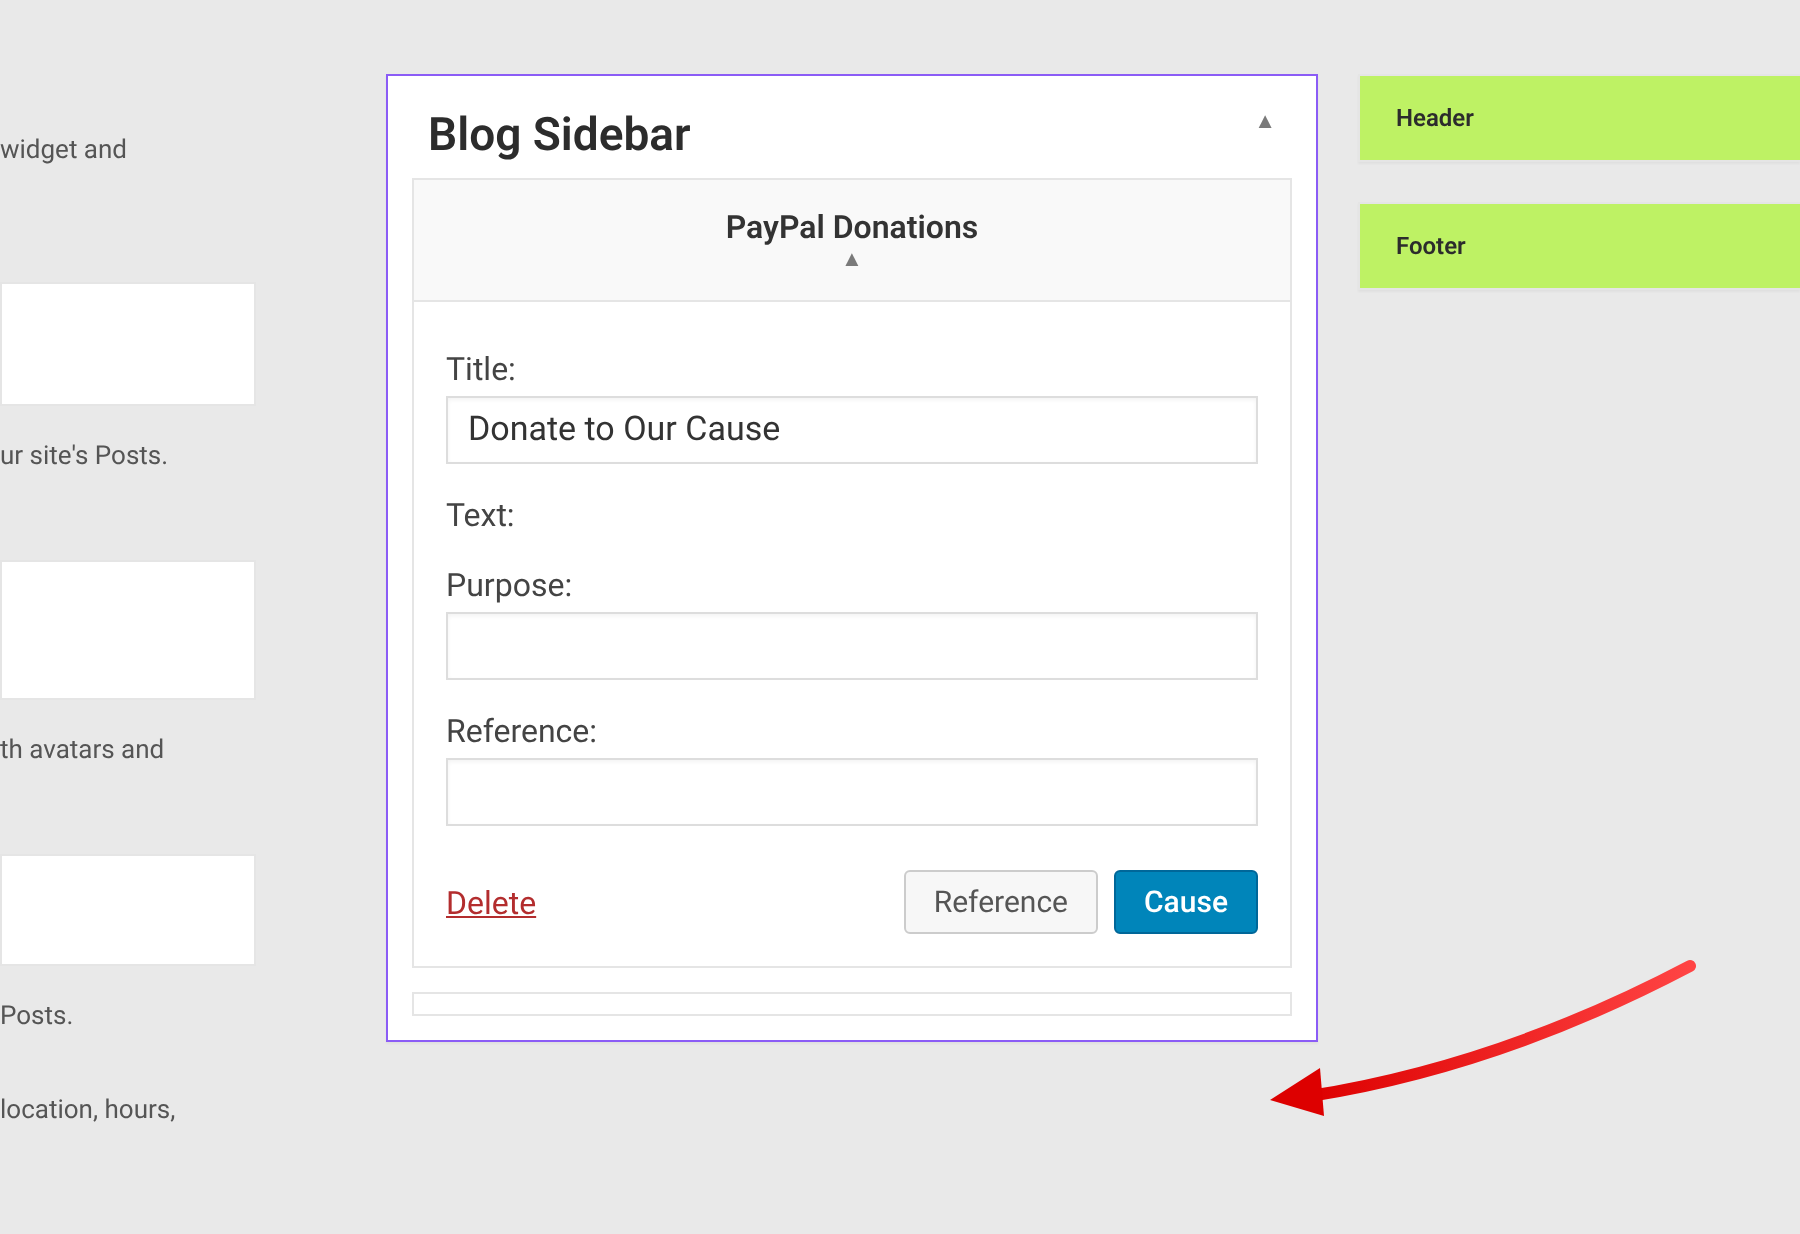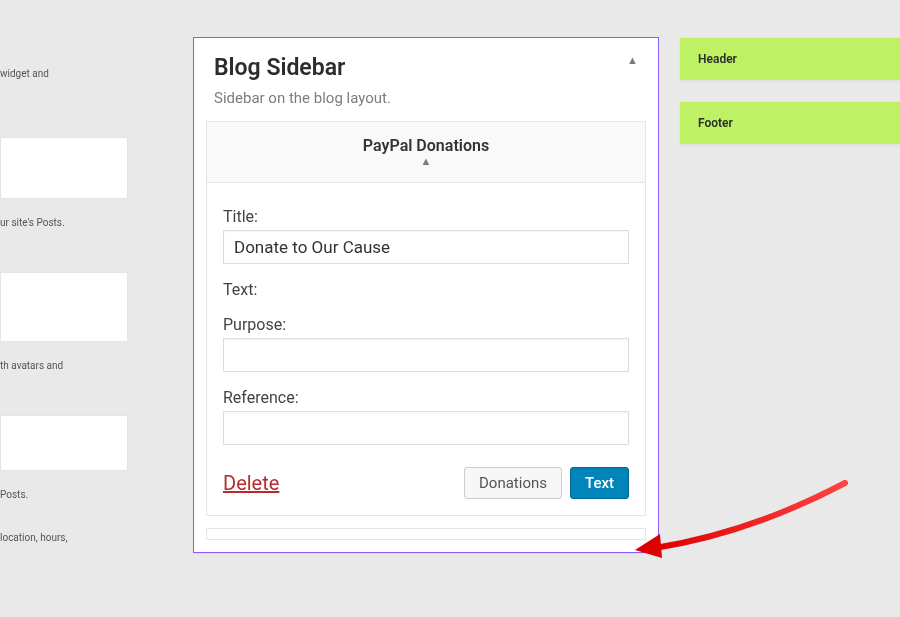--- a/index.html
+++ b/index.html
@@ -38,21 +38,21 @@
       height: 62px;
     }
     .left-fragment.descr {
       background: transparent;
       text-align: left;
       padding-left: 0;
       padding-right: 0;
       border: none;
       height: auto;
       color: #555;
-      font-size: 10px;
+      font-size: 13px;
     }
     .left-fragment.line2 {
       white-space: normal;
     }
     .middle-col {
       width: 466px;
       margin-left: 0;
       padding: 37px 0 0 0;
     }
     .panel {
@@ -148,21 +148,21 @@
     .actions-row {
       display: flex;
       justify-content: space-between;
       align-items: center;
       margin-top: 22px;
       padding-bottom: 2px;
     }
     .delete-link {
       color: #b32d2e;
       text-decoration: underline;
-      font-size: 20px;
+      font-size: 16px;
       cursor: pointer;
     }
     .btn {
       font-size: 15px;
       padding: 6px 14px;
       border-radius: 3px;
       cursor: pointer;
       font-family: inherit;
     }
     .btn-secondary {
@@ -232,21 +232,20 @@
     <div style="height:6px"></div>
     <div class="left-fragment descr line2">location, hours,</div>
   </div>
 
   <div class="middle-col">
     <div class="panel">
       <div class="panel-header">
         <div class="panel-title">Blog Sidebar</div>
         <span class="caret-up">▲</span>
       </div>
-      <div class="panel-desc">Sidebar on the blog layout.</div>
 
       <div class="widget-box">
         <div class="widget-head">
           <span>PayPal Donations</span>
           <span class="caret-up">▲</span>
         </div>
         <div class="widget-body">
           <div class="form-row">
             <label class="form-label">Title:</label>
             <input class="text-input" type="text" value="Donate to Our Cause" style="">
@@ -258,22 +257,22 @@
             <label class="form-label">Purpose:</label>
             <input class="text-input" type="text" value="" style="">
           </div>
           <div class="form-row">
             <label class="form-label">Reference:</label>
             <input class="text-input" type="text" value="" style="">
           </div>
           <div class="actions-row">
             <a class="delete-link">Delete</a>
             <div class="right-btns">
-              <button class="btn btn-secondary">Donations</button>
-              <button class="btn btn-primary">Text</button>
+              <button class="btn btn-secondary">Reference</button>
+              <button class="btn btn-primary">Cause</button>
             </div>
           </div>
         </div>
       </div>
 
       <div class="below-widget"></div>
     </div>
   </div>
 
   <div class="right-col">

